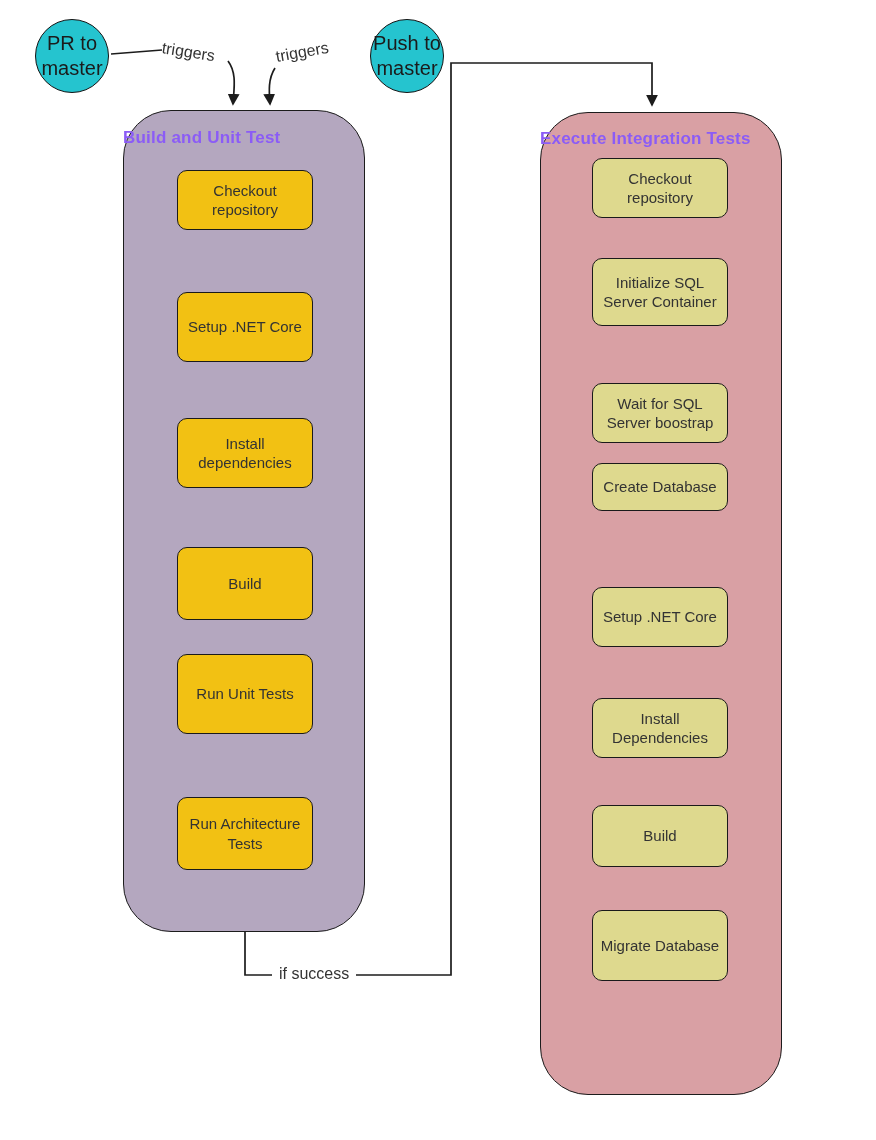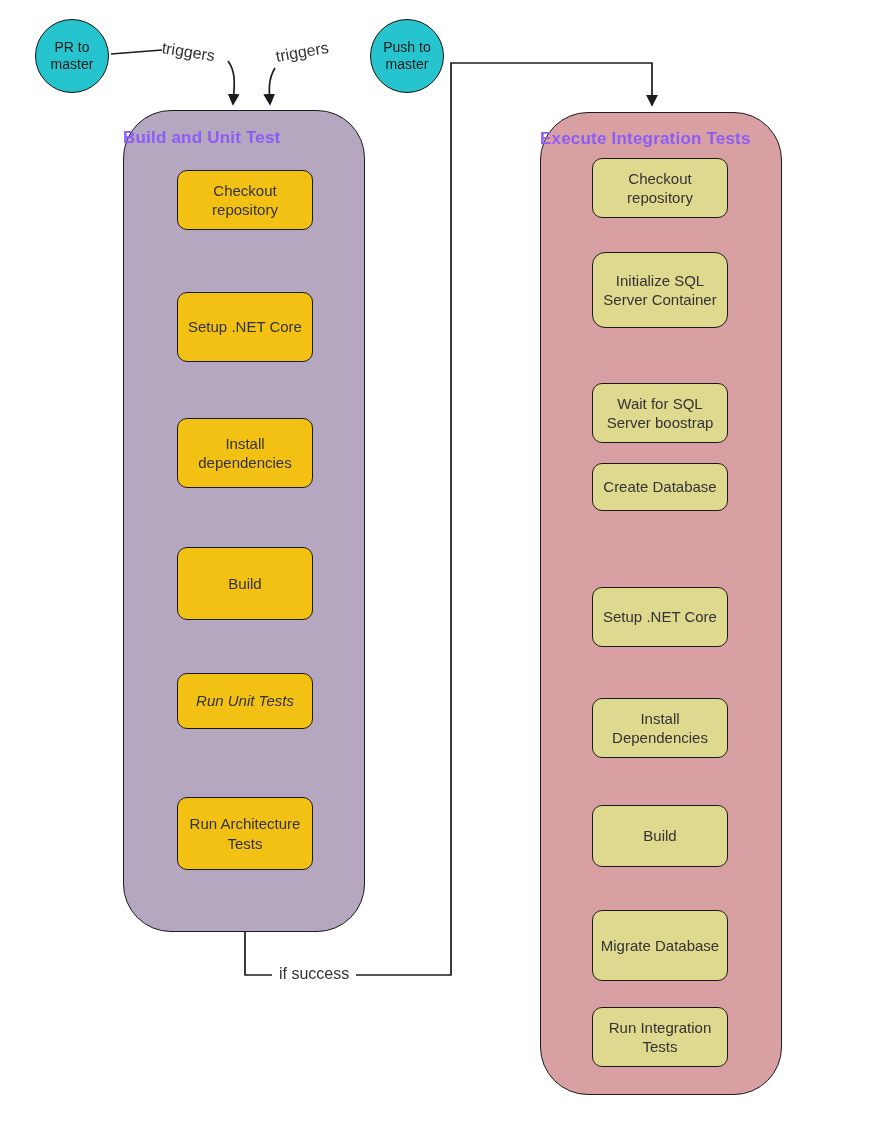--- a/index.html
+++ b/index.html
@@ -21,21 +21,21 @@
     position:absolute;z-index:3;box-sizing:border-box;border:1.7px solid #1a1a1a;border-radius:10px;
     display:flex;align-items:center;justify-content:center;text-align:center;
     font-size:15px;line-height:1.3;color:#333;padding:2px 5px;
   }
   .node.yellow{background:#f2c113;left:177px;width:136px;}
   .node.khaki{background:#ded98e;left:592px;width:136px;}
   .event-circle{
     position:absolute;z-index:3;width:74px;height:74px;border-radius:50%;
     background:#25c4cf;border:1.8px solid #141414;box-sizing:border-box;
     display:flex;align-items:center;justify-content:center;text-align:center;
-    font-size:14px;line-height:1.25;color:#1b1b1b;
+    font-size:20px;line-height:1.25;color:#1b1b1b;
   }
   .edge-label{position:absolute;z-index:4;font-size:16px;color:#333;}
   .edge-label.rot-left{left:162px;top:39px;transform:rotate(9deg);transform-origin:left center;}
   .edge-label.rot-right{left:276px;top:48px;transform:rotate(-10deg);transform-origin:left center;}
   .edge-label.success{left:272px;top:965px;background:#ffffff;padding:0 7px;}
 </style>
 </head>
 <body>
 
 <div class="page">
@@ -79,29 +79,28 @@
   <div class="edge-label rot-right">triggers</div>
   <div class="edge-label success">if success</div>
 
   <div class="container purple"></div>
   <div class="ctitle purple-title">Build and Unit Test</div>
 
   <div class="node yellow" style="top:170px;height:60px;">Checkout repository</div>
   <div class="node yellow" style="top:292px;height:70px;">Setup .NET Core</div>
   <div class="node yellow" style="top:418px;height:70px;">Install dependencies</div>
   <div class="node yellow" style="top:547px;height:73px;">Build</div>
-  <div class="node yellow" style="top:673px;height:56px;font-style:italic;">Run Unit Tests</div>
+  <div class="node yellow" style="top:654px;height:80px;">Run Unit Tests</div>
   <div class="node yellow" style="top:797px;height:73px;">Run Architecture Tests</div>
 
   <div class="container pink"></div>
   <div class="ctitle pink-title">Execute Integration Tests</div>
 
   <div class="node khaki" style="top:158px;height:60px;">Checkout repository</div>
-  <div class="node khaki" style="top:252px;height:76px;border-radius:13px;">Initialize SQL Server Container</div>
+  <div class="node khaki" style="top:258px;height:68px;">Initialize SQL Server Container</div>
   <div class="node khaki" style="top:365px;height:60px;margin-top:18px;">Wait for SQL Server boostrap</div>
   <div class="node khaki" style="top:463px;height:48px;">Create Database</div>
   <div class="node khaki" style="top:587px;height:60px;">Setup .NET Core</div>
   <div class="node khaki" style="top:698px;height:60px;">Install Dependencies</div>
   <div class="node khaki" style="top:805px;height:62px;">Build</div>
   <div class="node khaki" style="top:910px;height:71px;">Migrate Database</div>
-  <div class="node khaki" style="top:1007px;height:60px;">Run Integration Tests</div>
 
 </div>
 
 </body></html>

